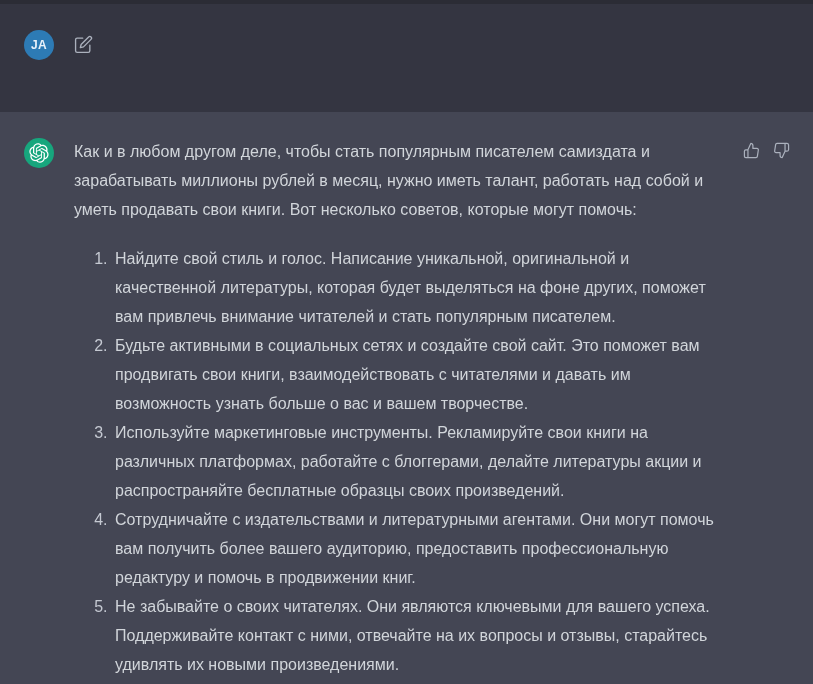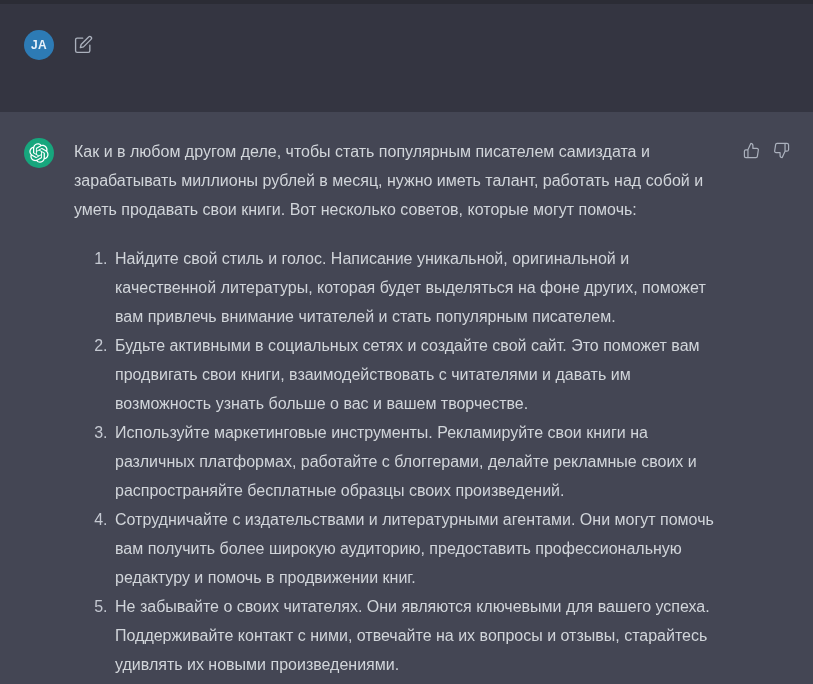--- a/index.html
+++ b/index.html
@@ -77,22 +77,22 @@
     <div class="avatar assistant-avatar">
       <svg viewBox="0 0 41 41">
         <path d="M37.5324 16.8707C37.9808 15.5241 38.1363 14.0974 37.9886 12.6859C37.8409 11.2744 37.3934 9.91076 36.676 8.68622C35.6126 6.83404 33.9882 5.3676 32.0373 4.4985C30.0864 3.62941 27.9098 3.40259 25.8215 3.85078C24.8796 2.7893 23.7219 1.94125 22.4257 1.36341C21.1295 0.785575 19.7249 0.491269 18.3058 0.500197C16.1708 0.495044 14.0893 1.16803 12.3614 2.42214C10.6335 3.67624 9.34853 5.44666 8.6917 7.47815C7.30085 7.76286 5.98686 8.3414 4.8377 9.17505C3.68854 10.0087 2.73073 11.0782 2.02839 12.312C0.956464 14.1591 0.498905 16.2988 0.721698 18.4228C0.944492 20.5467 1.83612 22.5449 3.268 24.1293C2.81966 25.4759 2.66413 26.9026 2.81182 28.3141C2.95951 29.7256 3.40701 31.0892 4.12437 32.3138C5.18791 34.1659 6.8123 35.6322 8.76321 36.5013C10.7141 37.3704 12.8907 37.5973 14.9789 37.1492C15.9208 38.2107 17.0786 39.0587 18.3747 39.6366C19.6709 40.2144 21.0755 40.5087 22.4946 40.4998C24.6307 40.5054 26.7133 39.8321 28.4418 38.5772C30.1704 37.3223 31.4556 35.5506 32.1119 33.5179C33.5027 33.2332 34.8167 32.6547 35.9659 31.821C37.115 30.9874 38.0728 29.9178 38.7752 28.684C39.8458 26.8371 40.3023 24.6979 40.0789 22.5748C39.8556 20.4517 38.9639 18.4544 37.5324 16.8707ZM22.4978 37.8849C20.7443 37.8874 19.0459 37.2733 17.6994 36.1501C17.7601 36.117 17.8666 36.0586 17.936 36.0161L25.9004 31.4156C26.1003 31.3019 26.2663 31.137 26.3813 30.9378C26.4964 30.7386 26.5563 30.5124 26.5549 30.2825V19.0542L29.9213 20.998C29.9389 21.0068 29.9541 21.0198 29.9656 21.0359C29.977 21.052 29.9842 21.0707 29.9867 21.0902V30.3889C29.9842 32.375 29.1946 34.2791 27.7909 35.6841C26.3872 37.0892 24.4838 37.8806 22.4978 37.8849ZM6.39227 31.0064C5.51397 29.4888 5.19742 27.7107 5.49804 25.9832C5.55718 26.0187 5.66048 26.0818 5.73461 26.1244L13.699 30.7248C13.8975 30.8408 14.1233 30.902 14.3532 30.902C14.583 30.902 14.8088 30.8408 15.0073 30.7248L24.731 25.1103V28.9979C24.7321 29.0177 24.7283 29.0376 24.7199 29.0556C24.7115 29.0736 24.6988 29.0893 24.6829 29.1012L16.6317 33.7497C14.9096 34.7416 12.8643 35.0097 10.9447 34.4954C9.02506 33.9811 7.38785 32.7263 6.39227 31.0064ZM4.29707 13.6194C5.17156 12.0998 6.55279 10.9364 8.19885 10.3327C8.19885 10.4013 8.19491 10.5228 8.19491 10.6071V19.8079C8.19351 20.0378 8.25334 20.2638 8.36823 20.4629C8.48312 20.6619 8.64893 20.8267 8.84863 20.9404L18.5723 26.5542L15.206 28.4979C15.1894 28.5089 15.1703 28.5155 15.1505 28.5173C15.1307 28.5191 15.1107 28.516 15.0924 28.5082L7.04046 23.8557C5.32135 22.8601 4.06716 21.2235 3.55289 19.3046C3.03862 17.3858 3.30624 15.3413 4.29707 13.6194ZM31.955 20.0556L22.2312 14.4411L25.5976 12.4981C25.6142 12.4872 25.6333 12.4805 25.6531 12.4787C25.6729 12.4769 25.6928 12.4801 25.7111 12.4879L33.7631 17.1364C34.9967 17.849 36.0017 18.8982 36.6606 20.1613C37.3194 21.4244 37.6047 22.849 37.4832 24.2684C37.3617 25.6878 36.8382 27.0432 35.9743 28.1759C35.1103 29.3086 33.9415 30.1717 32.6047 30.6641C32.6047 30.5947 32.6047 30.4733 32.6047 30.3889V21.1882C32.6066 20.9586 32.5474 20.7328 32.4332 20.5338C32.319 20.3348 32.154 20.1698 31.955 20.0556ZM35.3055 15.0128C35.2464 14.9765 35.1431 14.9142 35.069 14.8717L27.1045 10.2712C26.906 10.1554 26.6803 10.0943 26.4504 10.0943C26.2206 10.0943 25.9948 10.1554 25.7963 10.2712L16.0726 15.8858V11.9982C16.0715 11.9783 16.0753 11.9585 16.0837 11.9405C16.0921 11.9225 16.1048 11.9068 16.1207 11.8949L24.1719 7.25025C25.4053 6.53903 26.8158 6.19376 28.2383 6.25482C29.6608 6.31589 31.0364 6.78077 32.2044 7.59508C33.3723 8.40939 34.2842 9.53945 34.8334 10.8531C35.3826 12.1667 35.5464 13.6095 35.3055 15.0128ZM14.2424 21.9419L10.8752 19.9981C10.8576 19.9893 10.8423 19.9763 10.8309 19.9602C10.8195 19.9441 10.8122 19.9254 10.8098 19.9058V10.6071C10.8107 9.18295 11.2173 7.78848 11.9819 6.58696C12.7466 5.38544 13.8377 4.42659 15.1275 3.82264C16.4173 3.21869 17.8524 2.99464 19.2649 3.1767C20.6775 3.35876 22.0089 3.93941 23.1034 4.85067C23.0427 4.88379 22.937 4.94215 22.8668 4.98473L14.9024 9.58517C14.7025 9.69878 14.5366 9.86356 14.4215 10.0626C14.3065 10.2616 14.2466 10.4877 14.2479 10.7175L14.2424 21.9419ZM16.071 17.9991L20.4018 15.4978L24.7325 17.9975V22.9985L20.4018 25.4983L16.071 22.9985V17.9991Z"></path>
       </svg>
     </div>
     <div class="content">
       <p>Как и в любом другом деле, чтобы стать популярным писателем самиздата и зарабатывать миллионы рублей в месяц, нужно иметь талант, работать над собой и уметь продавать свои книги. Вот несколько советов, которые могут помочь:</p>
       <ol>
         <li>Найдите свой стиль и голос. Написание уникальной, оригинальной и качественной литературы, которая будет выделяться на фоне других, поможет вам привлечь внимание читателей и стать популярным писателем.</li>
         <li>Будьте активными в социальных сетях и создайте свой сайт. Это поможет вам продвигать свои книги, взаимодействовать с читателями и давать им возможность узнать больше о вас и вашем творчестве.</li>
-        <li>Используйте маркетинговые инструменты. Рекламируйте свои книги на различных платформах, работайте с блоггерами, делайте рекламные своих и распространяйте бесплатные образцы своих произведений.</li>
-        <li>Сотрудничайте с издательствами и литературными агентами. Они могут помочь вам получить более широкую аудиторию, предоставить профессиональную редактуру и помочь в продвижении книг.</li>
+        <li>Используйте маркетинговые инструменты. Рекламируйте свои книги на различных платформах, работайте с блоггерами, делайте литературы акции и распространяйте бесплатные образцы своих произведений.</li>
+        <li>Сотрудничайте с издательствами и литературными агентами. Они могут помочь вам получить более вашего аудиторию, предоставить профессиональную редактуру и помочь в продвижении книг.</li>
         <li>Не забывайте о своих читателях. Они являются ключевыми для вашего успеха. Поддерживайте контакт с ними, отвечайте на их вопросы и отзывы, старайтесь удивлять их новыми произведениями.</li>
       </ol>
     </div>
     <div class="actions">
       <button class="icon-btn">
         <svg class="thumb-svg" viewBox="0 0 24 24">
           <path d="M14 9V5a3 3 0 0 0-3-3l-4 9v11h11.28a2 2 0 0 0 2-1.7l1.38-9a2 2 0 0 0-2-2.3zM7 22H4a2 2 0 0 1-2-2v-7a2 2 0 0 1 2-2h3"></path>
         </svg>
       </button>
       <button class="icon-btn">

